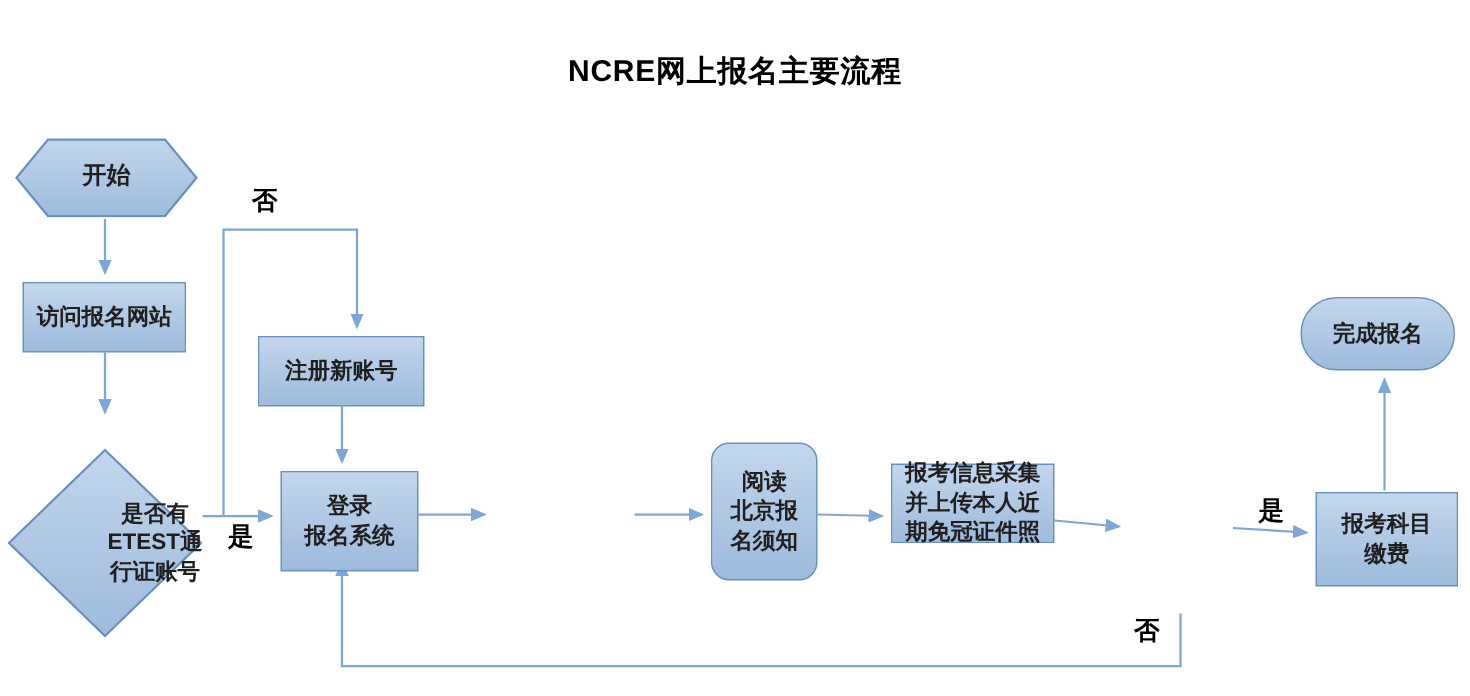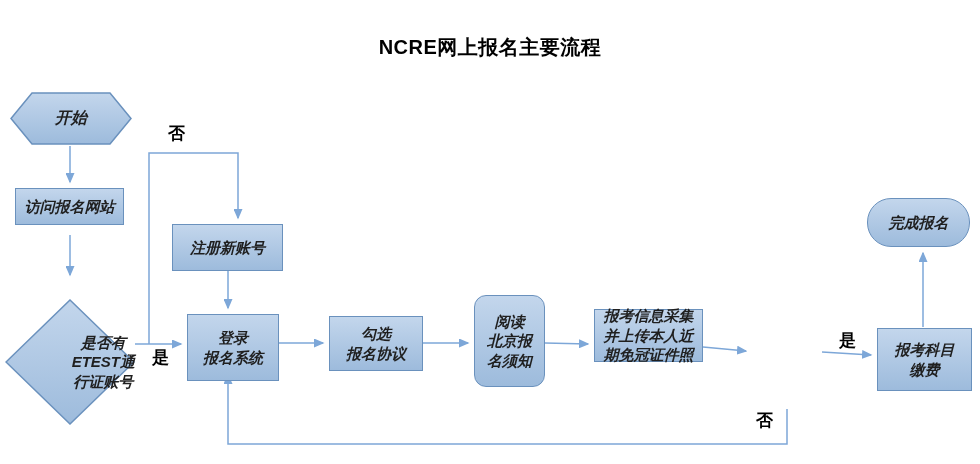--- a/index.html
+++ b/index.html
@@ -41,21 +41,20 @@
     text-align: center;
     color: #1f1f1f;
     font-weight: bold;
     font-size: 15px;
     line-height: 1.3;
   }
   .node .label {
     position: relative;
     z-index: 2;
     white-space: pre-line;
-    font-style: italic;
   }
   .node svg.shape {
     position: absolute;
     left: 0;
     top: 0;
     width: 100%;
     height: 100%;
     z-index: 1;
   }
   .node.rect {
@@ -123,21 +122,21 @@
     </g>
   </svg>
 
   <div class="node" style="left:10px; top:92px; width:122px; height:53px; font-size:16px;">
     <svg class="shape" viewBox="0 0 122 53" preserveAspectRatio="none">
       <polygon points="22,1 100,1 121,26.5 100,52 22,52 1,26.5" fill="url(#nodeGrad)" stroke="#6a91bd" stroke-width="1.5"></polygon>
     </svg>
     <span class="label">开始</span>
   </div>
 
-  <div class="node rect" style="left:15px; top:188px; width:109px; height:37px;">
+  <div class="node rect" style="left:15px; top:188px; width:109px; height:47px;">
     <span class="label">访问报名网站</span>
   </div>
 
   <div class="node" style="left:5px; top:299px; width:130px; height:126px;justify-content:flex-end;">
     <svg class="shape" viewBox="0 0 130 126" preserveAspectRatio="none">
       <polygon points="65,1 129,63 65,125 1,63" fill="url(#nodeGrad)" stroke="#6a91bd" stroke-width="1.5"></polygon>
     </svg>
     <span class="label">是否有
 ETEST通
 行证账号</span>
@@ -145,24 +144,20 @@
 
   <div class="node rect" style="left:172px; top:224px; width:111px; height:47px;">
     <span class="label">注册新账号</span>
   </div>
 
   <div class="node rect" style="left:187px; top:314px; width:92px; height:67px;">
     <span class="label">登录
 报名系统</span>
   </div>
 
-  <div class="node rect" style="left:329px; top:316px; width:94px; height:55px;">
-    <span class="label">勾选
-报名协议</span>
-  </div>
 
   <div class="node rect" style="left:474px; top:295px; width:71px; height:92px;border-radius:12px;">
     <span class="label">阅读
 北京报
 名须知</span>
   </div>
 
   <div class="node rect" style="left:594px; top:309px; width:109px; height:53px;">
     <span class="label">报考信息采集
 并上传本人近

